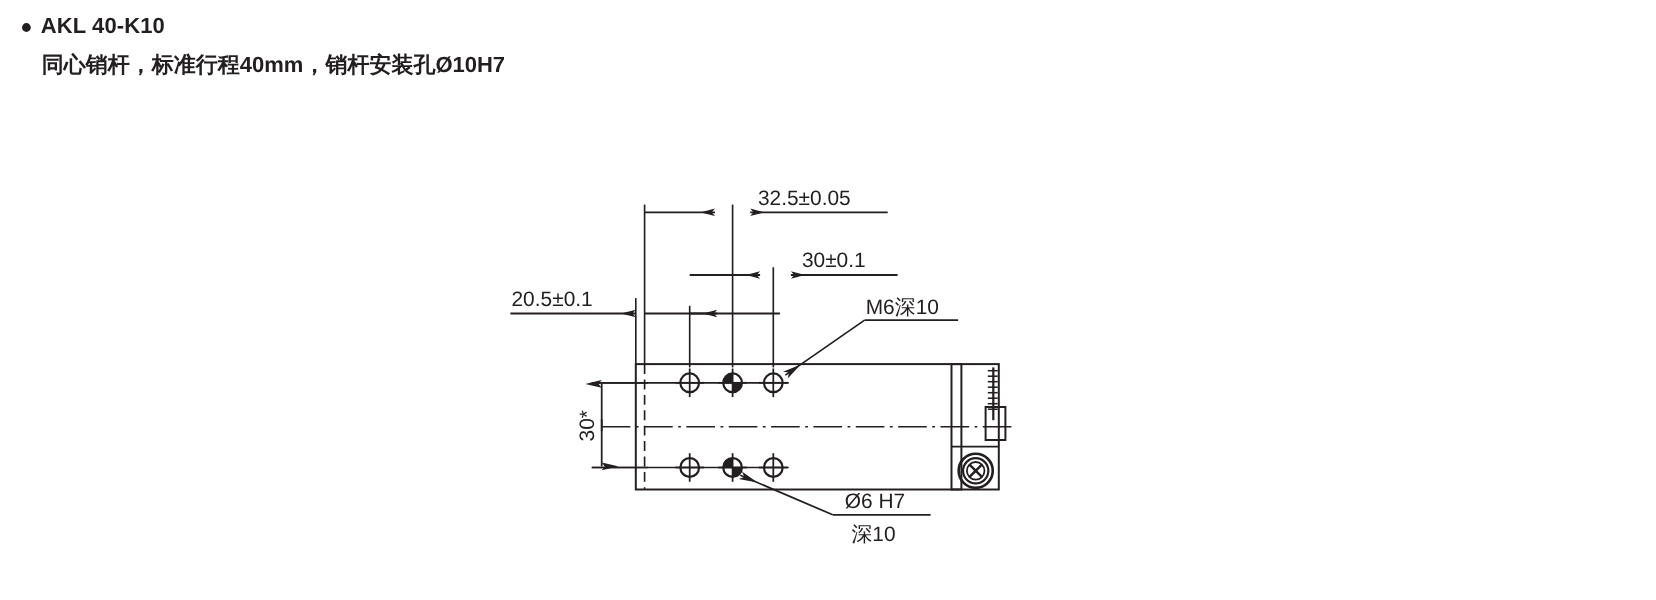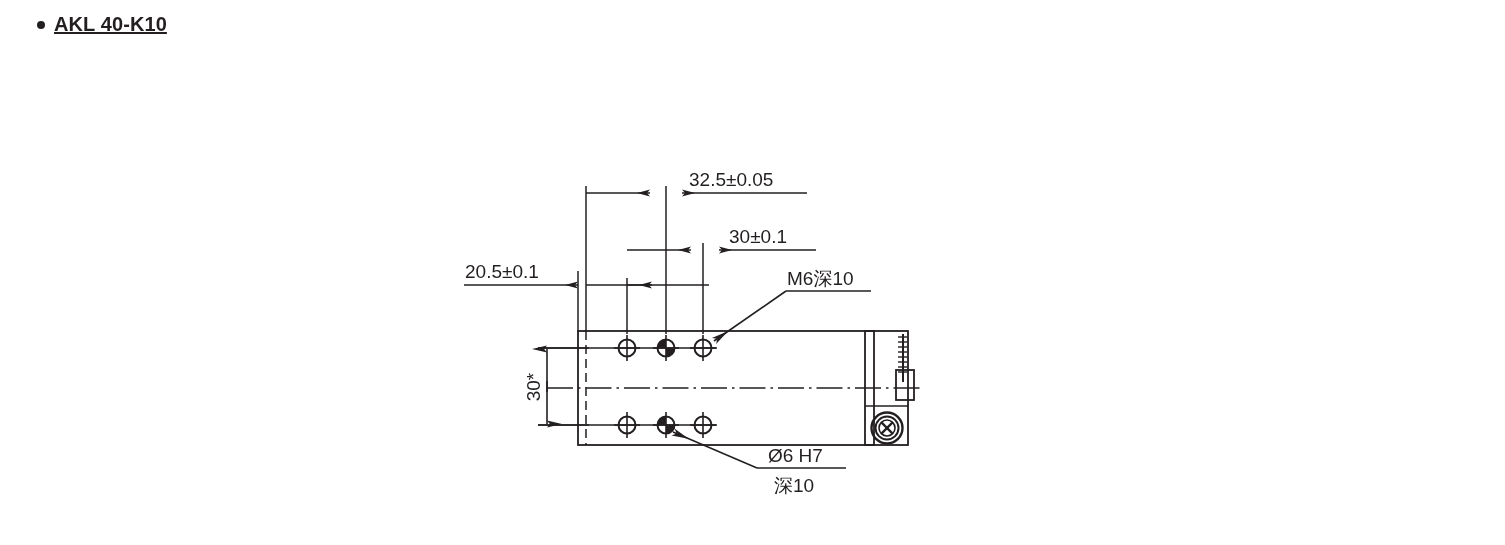--- a/index.html
+++ b/index.html
@@ -12,23 +12,22 @@
     height: 545px;
     position: relative;
     font-family: "Liberation Sans", sans-serif;
     color: #231f20;
     overflow: hidden;
   }
 
   
   #header {
     position: absolute;
-    left: 37px;
+    left: 20px;
     top: 10px;
-    text-decoration: underline;
   }
   .title-row {
     display: flex;
     align-items: flex-start;
     gap: 9px;
     font-size: 20px;
     font-weight: bold;
     letter-spacing: .1px;
     line-height: 28px;
     color: #231f20;
@@ -74,20 +73,21 @@
   }
 </style>
 </head>
 <body>
 
 <div id="header">
   <div class="title-row">
     <span class="bullet-dot"></span>
     <span>AKL 40-K10</span>
   </div>
+  <div id="subtitle">同心销杆，标准行程40mm，销杆安装孔Ø10H7</div>
 </div>
 
 <div id="drawing">
 <svg width="1505" height="545" viewBox="0 0 1505 545" xmlns="http://www.w3.org/2000/svg">
   <defs>
     <marker id="arrR" markerWidth="14" markerHeight="8" refX="13" refY="4" orient="auto" markerUnits="userSpaceOnUse">
       <path d="M0,4 L13,0.6 L10,4 L13,7.4 Z" fill="#231f20"></path>
     </marker>
     <marker id="arrL" markerWidth="14" markerHeight="8" refX="13" refY="4" orient="auto" markerUnits="userSpaceOnUse">
       <path d="M0,4 L13,0.6 L10,4 L13,7.4 Z" fill="#231f20"></path>

